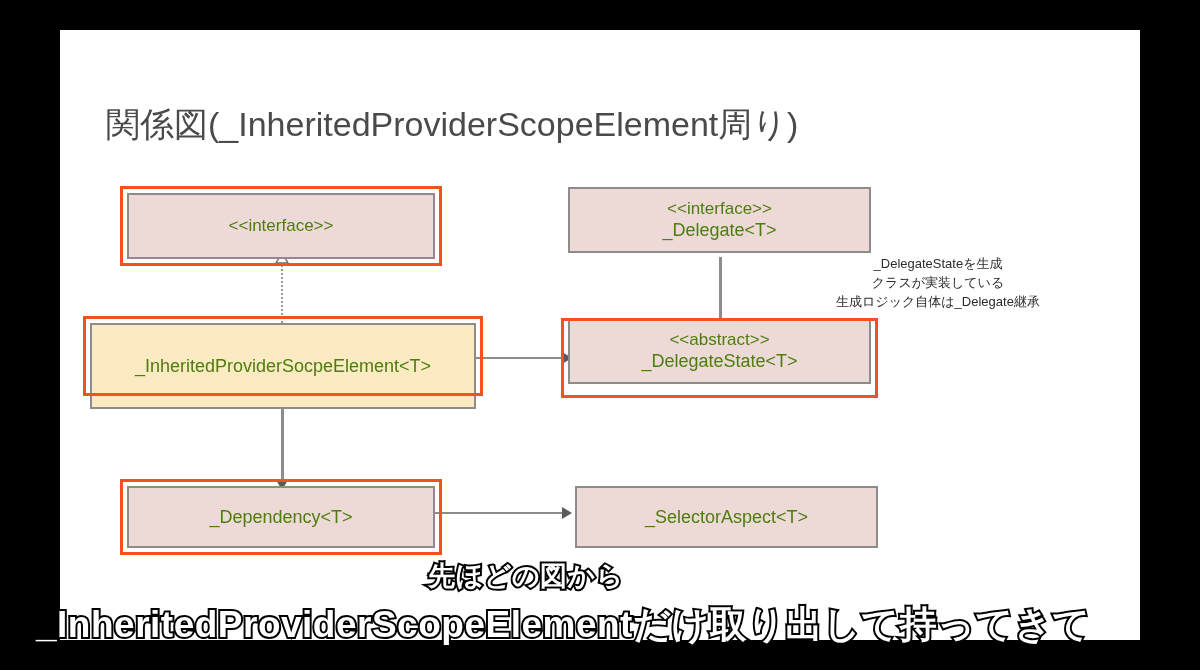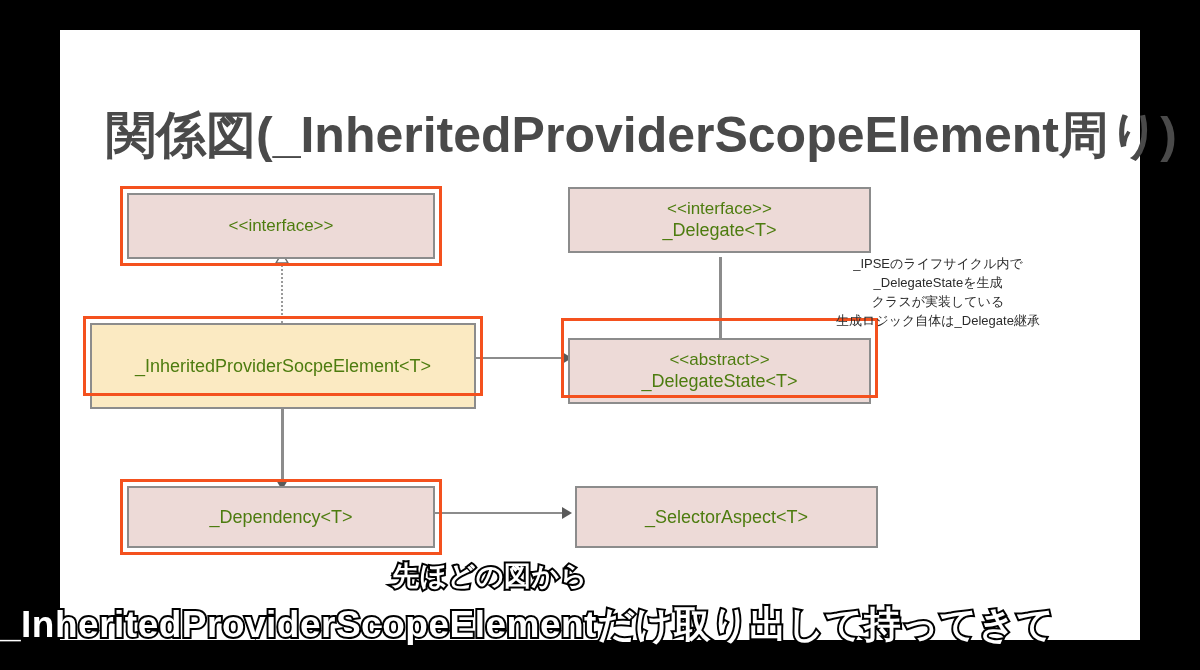--- a/index.html
+++ b/index.html
@@ -17,23 +17,23 @@
     position:absolute;
     left:60px;top:30px;
     width:1080px;height:610px;
     background:#ffffff;
   }
 
   
   .slide-title{
     position:absolute;
     left:46px;top:72px;
-    font-size:50px;
+    font-size:34px;
     color:#4a4a4a;
-    font-weight:700;
+    font-weight:400;
     letter-spacing:0px;
     white-space:nowrap;
   }
 
   
   .node{
     position:absolute;
     box-sizing:border-box;
     border:2px solid #8c8c8c;
     display:flex;
@@ -98,20 +98,21 @@
     width:980px;
     left:0;
     text-align:center;
     font-weight:bold;
     color:#ffffff;
     font-size:27px;
     letter-spacing:0.5px;
     -webkit-text-stroke:4px #000000;
     paint-order:stroke fill;
     white-space:nowrap;
+    padding-left:36px;
   }
   .caption.l1{top:558px;font-size:27px;}
   .caption.l2{top:600px;font-size:37px;}
 </style>
 </head>
 <body>
 
 <div id="stage">
 
   <div class="slide">
@@ -142,37 +143,36 @@
     <div class="node pink" style="left:508px;top:157px;width:303px;height:66px;">
       <span class="stereo">&lt;&lt;interface&gt;&gt;</span>
       <span class="nm">_Delegate&lt;T&gt;</span>
     </div>
 
     <div class="node yellow single" style="left:30px;top:293px;width:386px;height:86px;">
       <span class="nm">_InheritedProviderSocpeElement&lt;T&gt;</span>
     </div>
     <div class="hl" style="left:23px;top:286px;width:400px;height:80px;"></div>
 
-    <div class="node pink" style="left:508px;top:308px;width:303px;height:66px;">
+    <div class="node pink" style="left:508px;top:288px;width:303px;height:66px;">
       <span class="stereo">&lt;&lt;abstract&gt;&gt;</span>
       <span class="nm">_DelegateState&lt;T&gt;</span>
     </div>
     <div class="hl" style="left:501px;top:288px;width:317px;height:80px;"></div>
 
     <div class="node pink single" style="left:67px;top:456px;width:308px;height:62px;text-align:right;">
       <span class="nm">_Dependency&lt;T&gt;</span>
     </div>
     <div class="hl" style="left:60px;top:449px;width:322px;height:76px;"></div>
 
     <div class="node pink single" style="left:508px;top:456px;width:303px;height:62px;margin-left:7px;">
       <span class="nm">_SelectorAspect&lt;T&gt;</span>
     </div>
 
     <div class="note" style="left:728px;top:225px;width:300px;">
-      <div>_IPSEのライフサイクル内で</div>
       <div>_DelegateStateを生成</div>
       <div>クラスが実装している</div>
       <div>生成ロジック自体は_Delegate継承</div>
     </div>
 
   </div>
 
   <div class="caption l1">先ほどの図から</div>
   <div class="caption l2">_InheritedProviderScopeElementだけ取り出して持ってきて</div>
 

